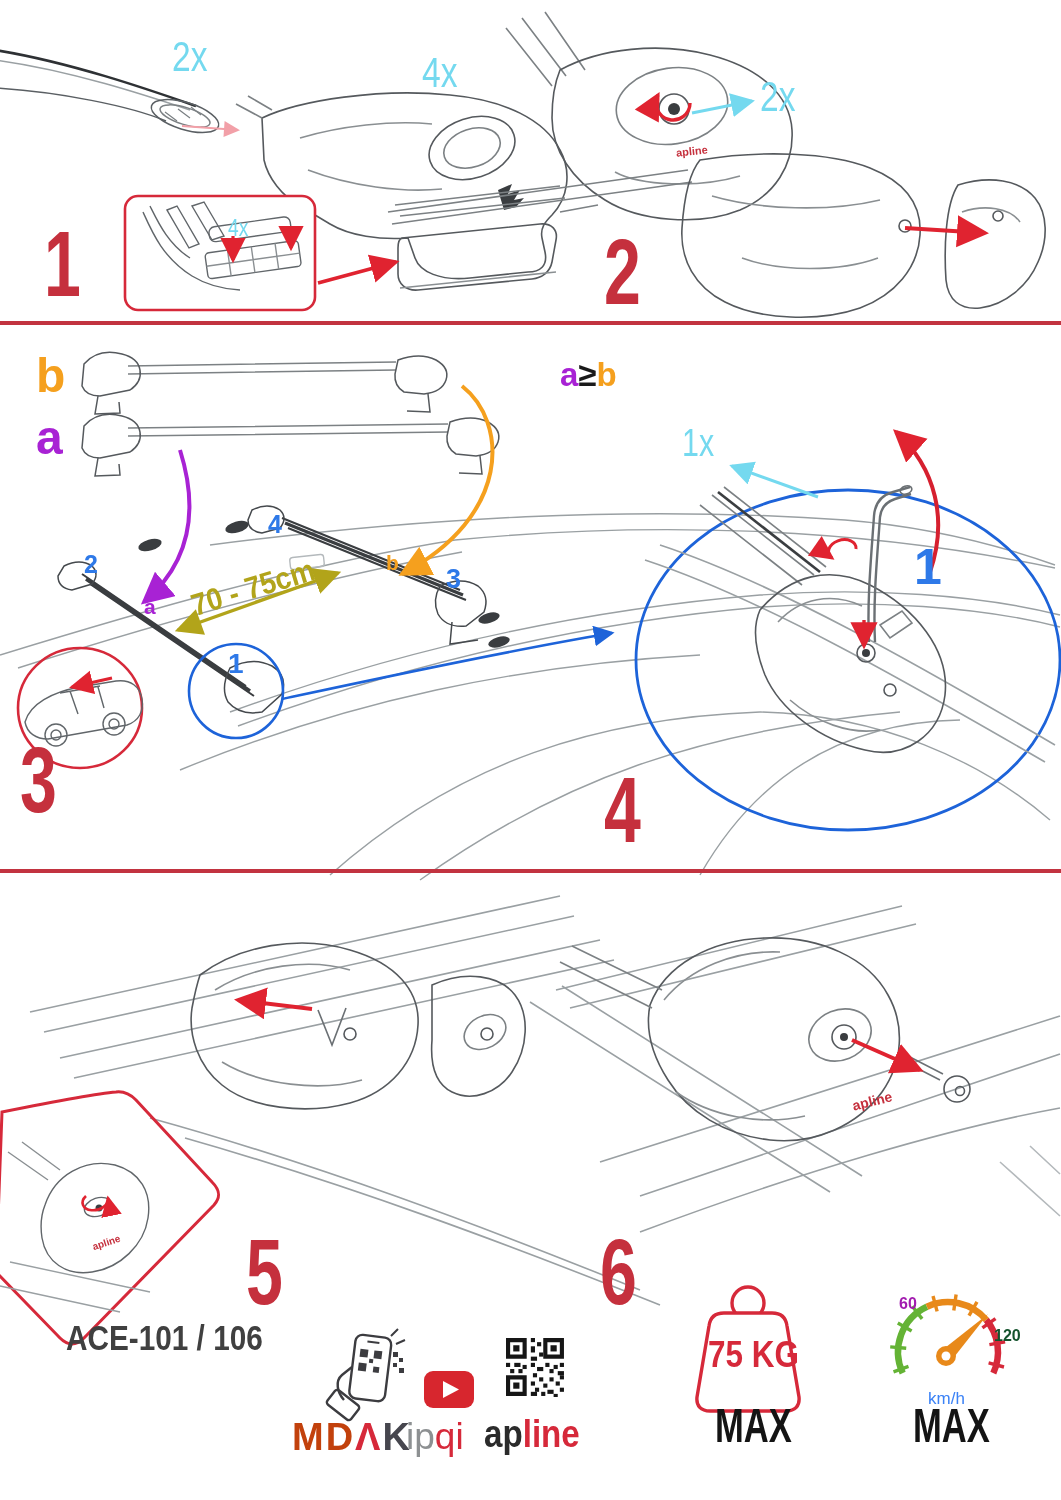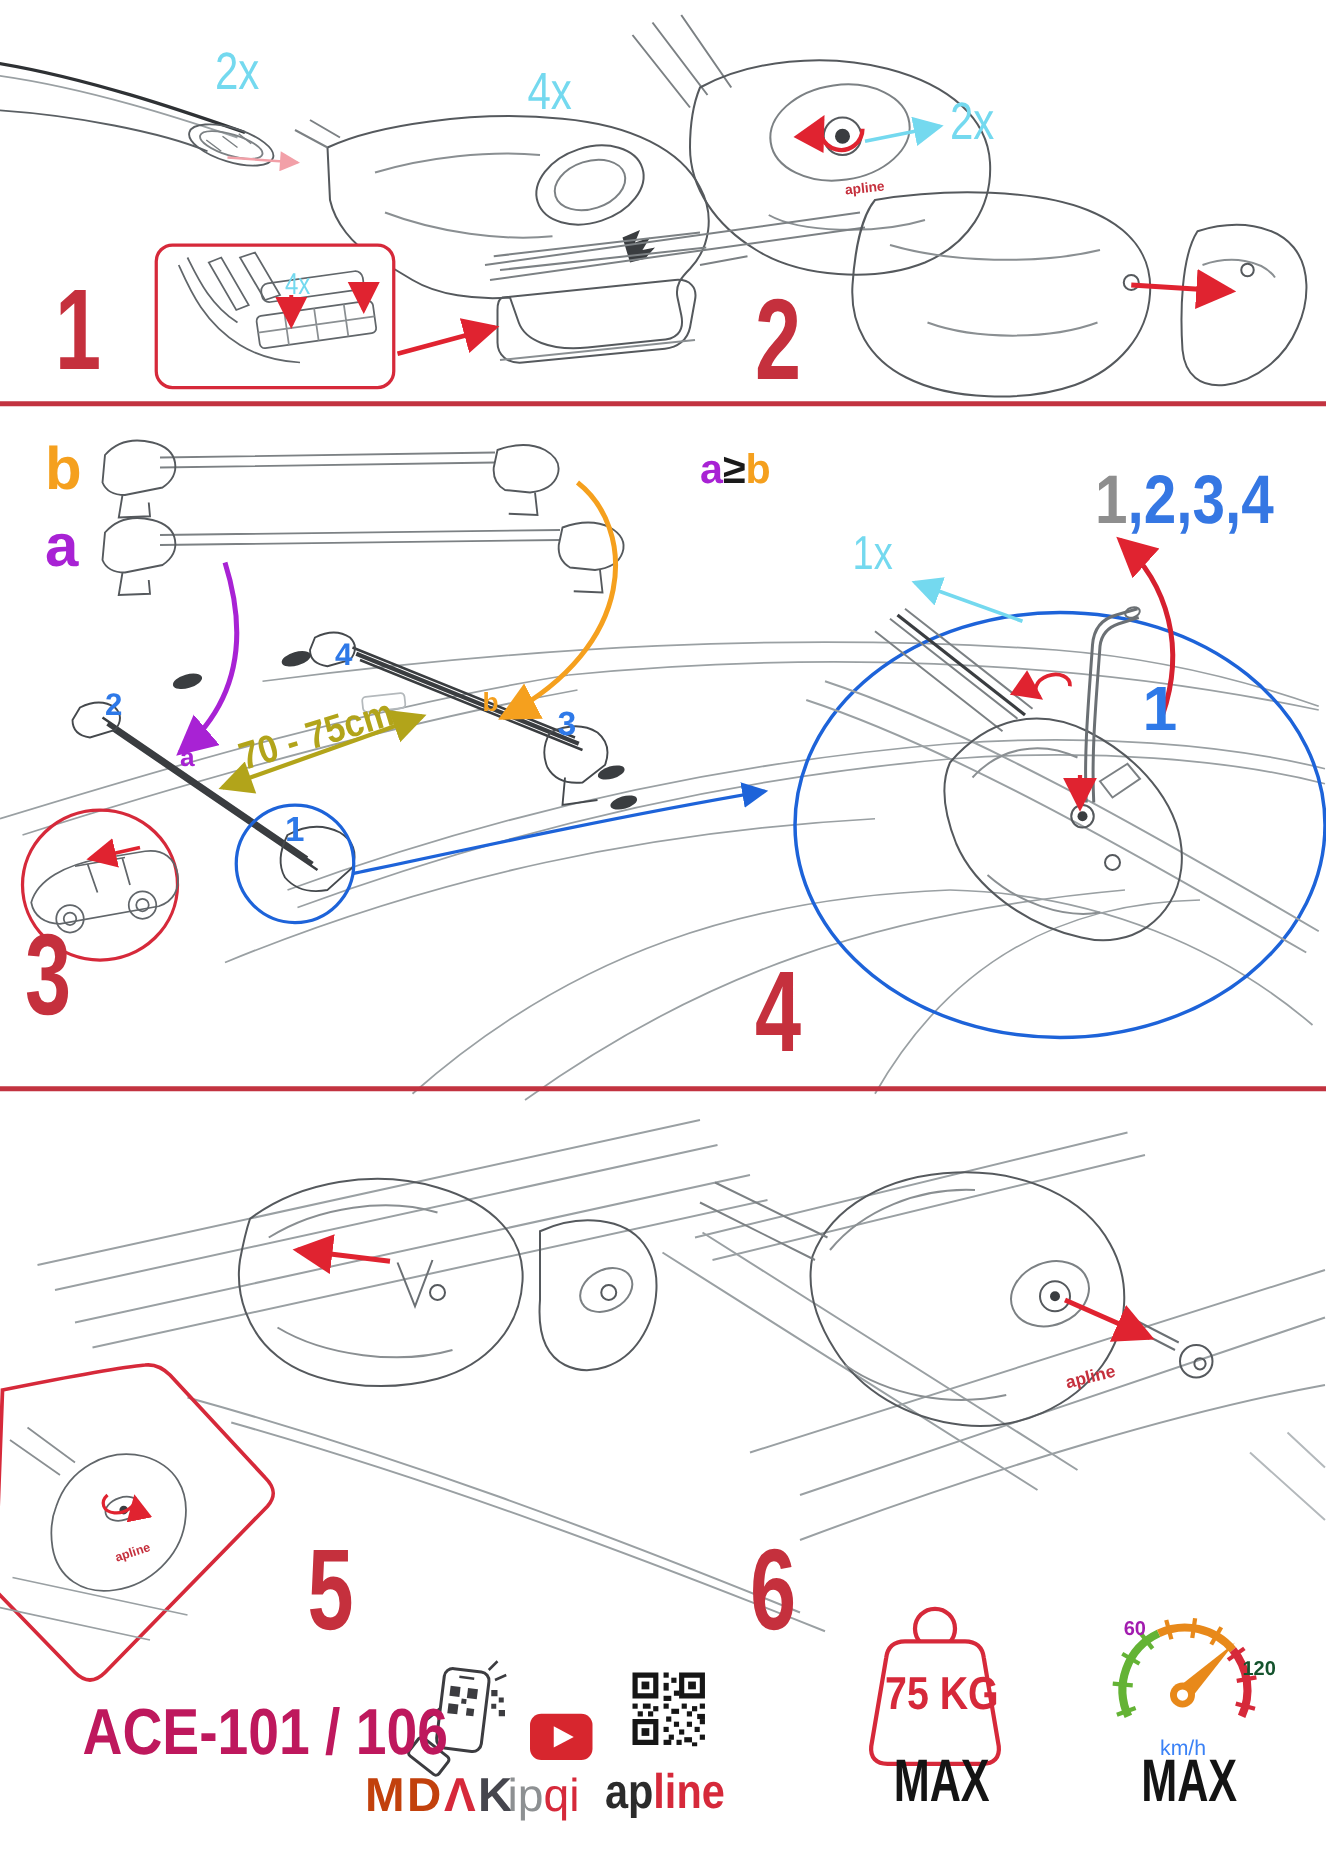--- a/index.html
+++ b/index.html
@@ -373,28 +373,27 @@
 <div class="abs purple" style="left:36px;top:414px;font-size:48px;">a</div>
 <div class="abs blue" style="left:84px;top:552px;font-size:25px;">2</div>
 <div class="abs blue" style="left:268px;top:512px;font-size:25px;">4</div>
 <div class="abs blue" style="left:446px;top:566px;font-size:27px;">3</div>
 <div class="abs orange" style="left:386px;top:552px;font-size:21px;">b</div>
 <div class="abs purple" style="left:144px;top:596px;font-size:21px;">a</div>
 <div class="abs olive ctr" style="left:158px;top:572px;width:190px;font-size:31px;transform:rotate(-17deg) scaleX(.9);transform-origin:50% 50%;">70 - 75cm</div>
 <div class="abs blue" style="left:228px;top:650px;font-size:28px;">1</div>
 
 <div class="abs bold" style="left:560px;top:358px;font-size:33px;"><span class="purple">a</span><span style="color:#1a1a1a;">≥</span><span class="orange">b</span></div>
-<div class="abs bold" style="left:876px;top:372px;font-size:55px;"><span class="lx85"><span class="grayseq">1</span><span style="color:#3577e3;">,2,3,4</span></span></div>
 <div class="abs blue" style="left:914px;top:542px;font-size:50px;">1</div>
 
 <div class="abs crimson" style="left:676px;top:146px;font-size:11px;transform:rotate(-6deg);">apline</div>
 <div class="abs crimson" style="left:92px;top:1238px;font-size:10px;transform:rotate(-18deg);">apline</div>
 <div class="abs crimson" style="left:852px;top:1094px;font-size:14px;transform:rotate(-14deg);">apline</div>
 
-<div class="abs bold" style="left:66px;top:1360px;font-size:52px;color:#be185d;"><span class="lx85">ACE-101 / 106</span></div>
+<div class="abs bold" style="left:66px;top:1320px;font-size:35px;color:#404040;"><span class="lx85">ACE-101 / 106</span></div>
 <div class="abs bold" style="left:292px;top:1418px;font-size:38px;letter-spacing:2px;"><span style="color:#c2410c;">MD</span><span style="color:#d6293a;">Λ</span><span style="color:#46464e;">K</span></div>
 <div class="abs" style="left:406px;top:1418px;font-size:37px;"><span style="color:#8d9092;">ip</span><span style="color:#d6293a;">qi</span></div>
 <div class="abs bold" style="left:484px;top:1414px;font-size:39px;"><span class="lx85"><span style="color:#2b2b2b;">ap</span><span style="color:#d6293a;">line</span></span></div>
 
 <div class="abs bold ctr" style="left:700px;top:1336px;width:96px;font-size:37px;color:#d6293a;"><span class="cx85">75 KG</span></div>
 <div class="abs bold ctr" style="left:700px;top:1402px;width:96px;font-size:48px;color:#141414;"><span class="cx72">MAX</span></div>
 
 <div class="abs bold" style="left:899px;top:1296px;font-size:16px;color:#a21caf;">60</div>
 <div class="abs bold" style="left:994px;top:1328px;font-size:16px;color:#14532d;">120</div>
 <div class="abs" style="left:928px;top:1390px;font-size:17px;color:#3b82f6;">km/h</div>

